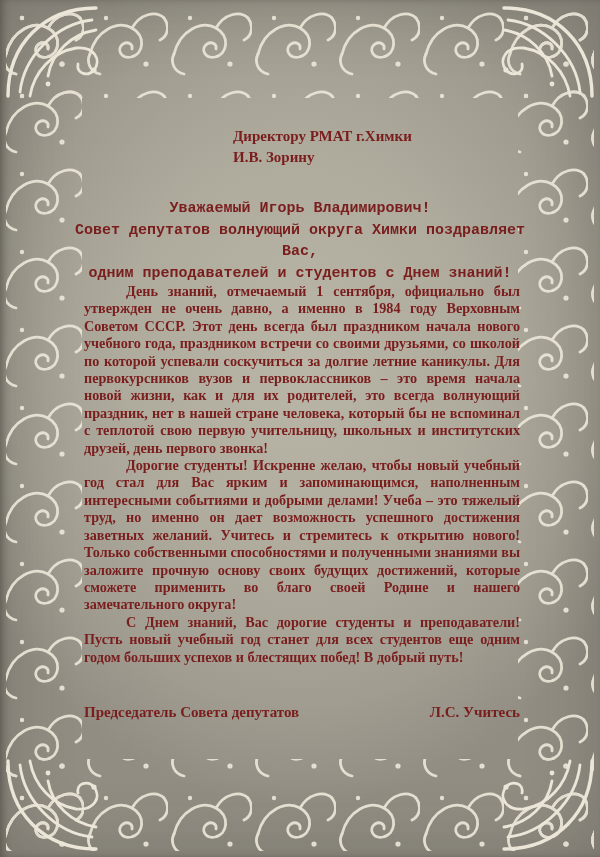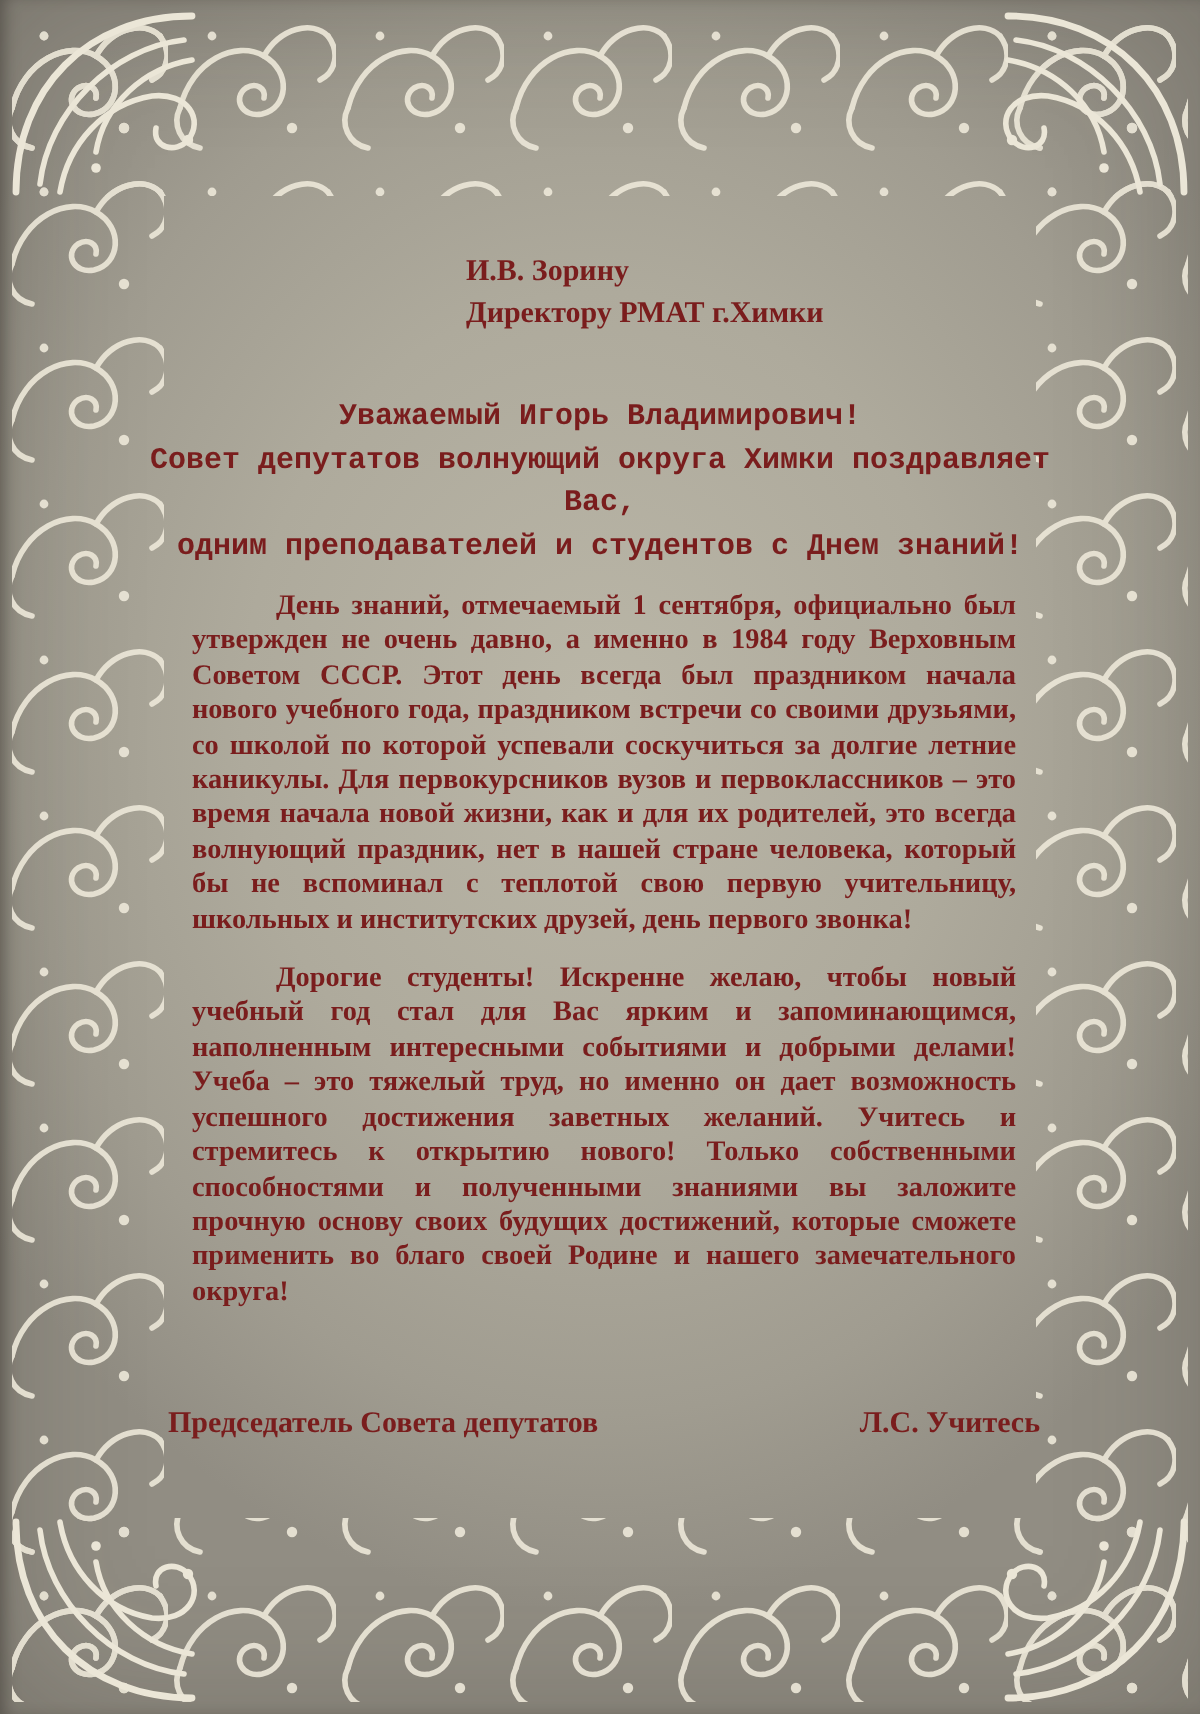--- a/index.html
+++ b/index.html
@@ -34,21 +34,21 @@
   .salutation {
     position: absolute; left: 55px; right: 55px; top: 198px;
     text-align: center;
     font-size: 15px; line-height: 21.5px; font-family: Liberation Mono, monospace;
   }
   .body-text {
     position: absolute; left: 84px; right: 80px; top: 283px;
     font-size: 14.2px; line-height: 17.4px;
     text-align: justify;
   }
-  .body-text p { margin: 12px; text-indent: 42px; }
+  .body-text p { margin: 0; text-indent: 42px; }
   .signature {
     position: absolute; left: 84px; right: 80px; top: 704px;
     display: flex; justify-content: space-between; align-items: center;
     font-size: 15px;
   }
 </style>
 </head>
 <body>
 
 <div class="page">
@@ -82,33 +82,34 @@
     </g>
     <use href="#cornercurl"></use>
     <use href="#cornercurl" transform="translate(600,0) scale(-1,1)"></use>
     <use href="#cornercurl" transform="translate(0,857) scale(1,-1)"></use>
     <use href="#cornercurl" transform="translate(600,857) scale(-1,-1)"></use>
   </svg>
 
   <div class="textlayer">
 
     <div class="addressee">
+      <div>Директору РМАТ г.Химки</div>
       <div>И.В. Зорину</div>
-      <div>Директору РМАТ г.Химки</div>
     </div>
 
     <div class="salutation">
       <div>Уважаемый Игорь Владимирович!</div>
       <div>Совет депутатов волнующий округа Химки поздравляет Вас,</div>
       <div>одним преподавателей и студентов с Днем знаний!</div>
     </div>
 
     <div class="body-text">
       <p>День знаний, отмечаемый 1 сентября, официально был утвержден не очень давно, а именно в 1984 году Верховным Советом СССР. Этот день всегда был праздником начала нового учебного года, праздником встречи со своими друзьями, со школой по которой успевали соскучиться за долгие летние каникулы. Для первокурсников вузов и первоклассников – это время начала новой жизни, как и для их родителей, это всегда волнующий праздник, нет в нашей стране человека, который бы не вспоминал с теплотой свою первую учительницу, школьных и институтских друзей, день первого звонка!</p>
       <p>Дорогие студенты! Искренне желаю, чтобы новый учебный год стал для Вас ярким и запоминающимся, наполненным интересными событиями и добрыми делами! Учеба – это тяжелый труд, но именно он дает возможность успешного достижения заветных желаний. Учитесь и стремитесь к открытию нового! Только собственными способностями и полученными знаниями вы заложите прочную основу своих будущих достижений, которые сможете применить во благо своей Родине и нашего замечательного округа!</p>
+      <p>С Днем знаний, Вас дорогие студенты и преподаватели! Пусть новый учебный год станет для всех студентов еще одним годом больших успехов и блестящих побед! В добрый путь!</p>
     </div>
 
     <div class="signature">
       <span>Председатель Совета депутатов</span>
       <span>Л.С. Учитесь</span>
     </div>
 
   </div>
 </div>
 

